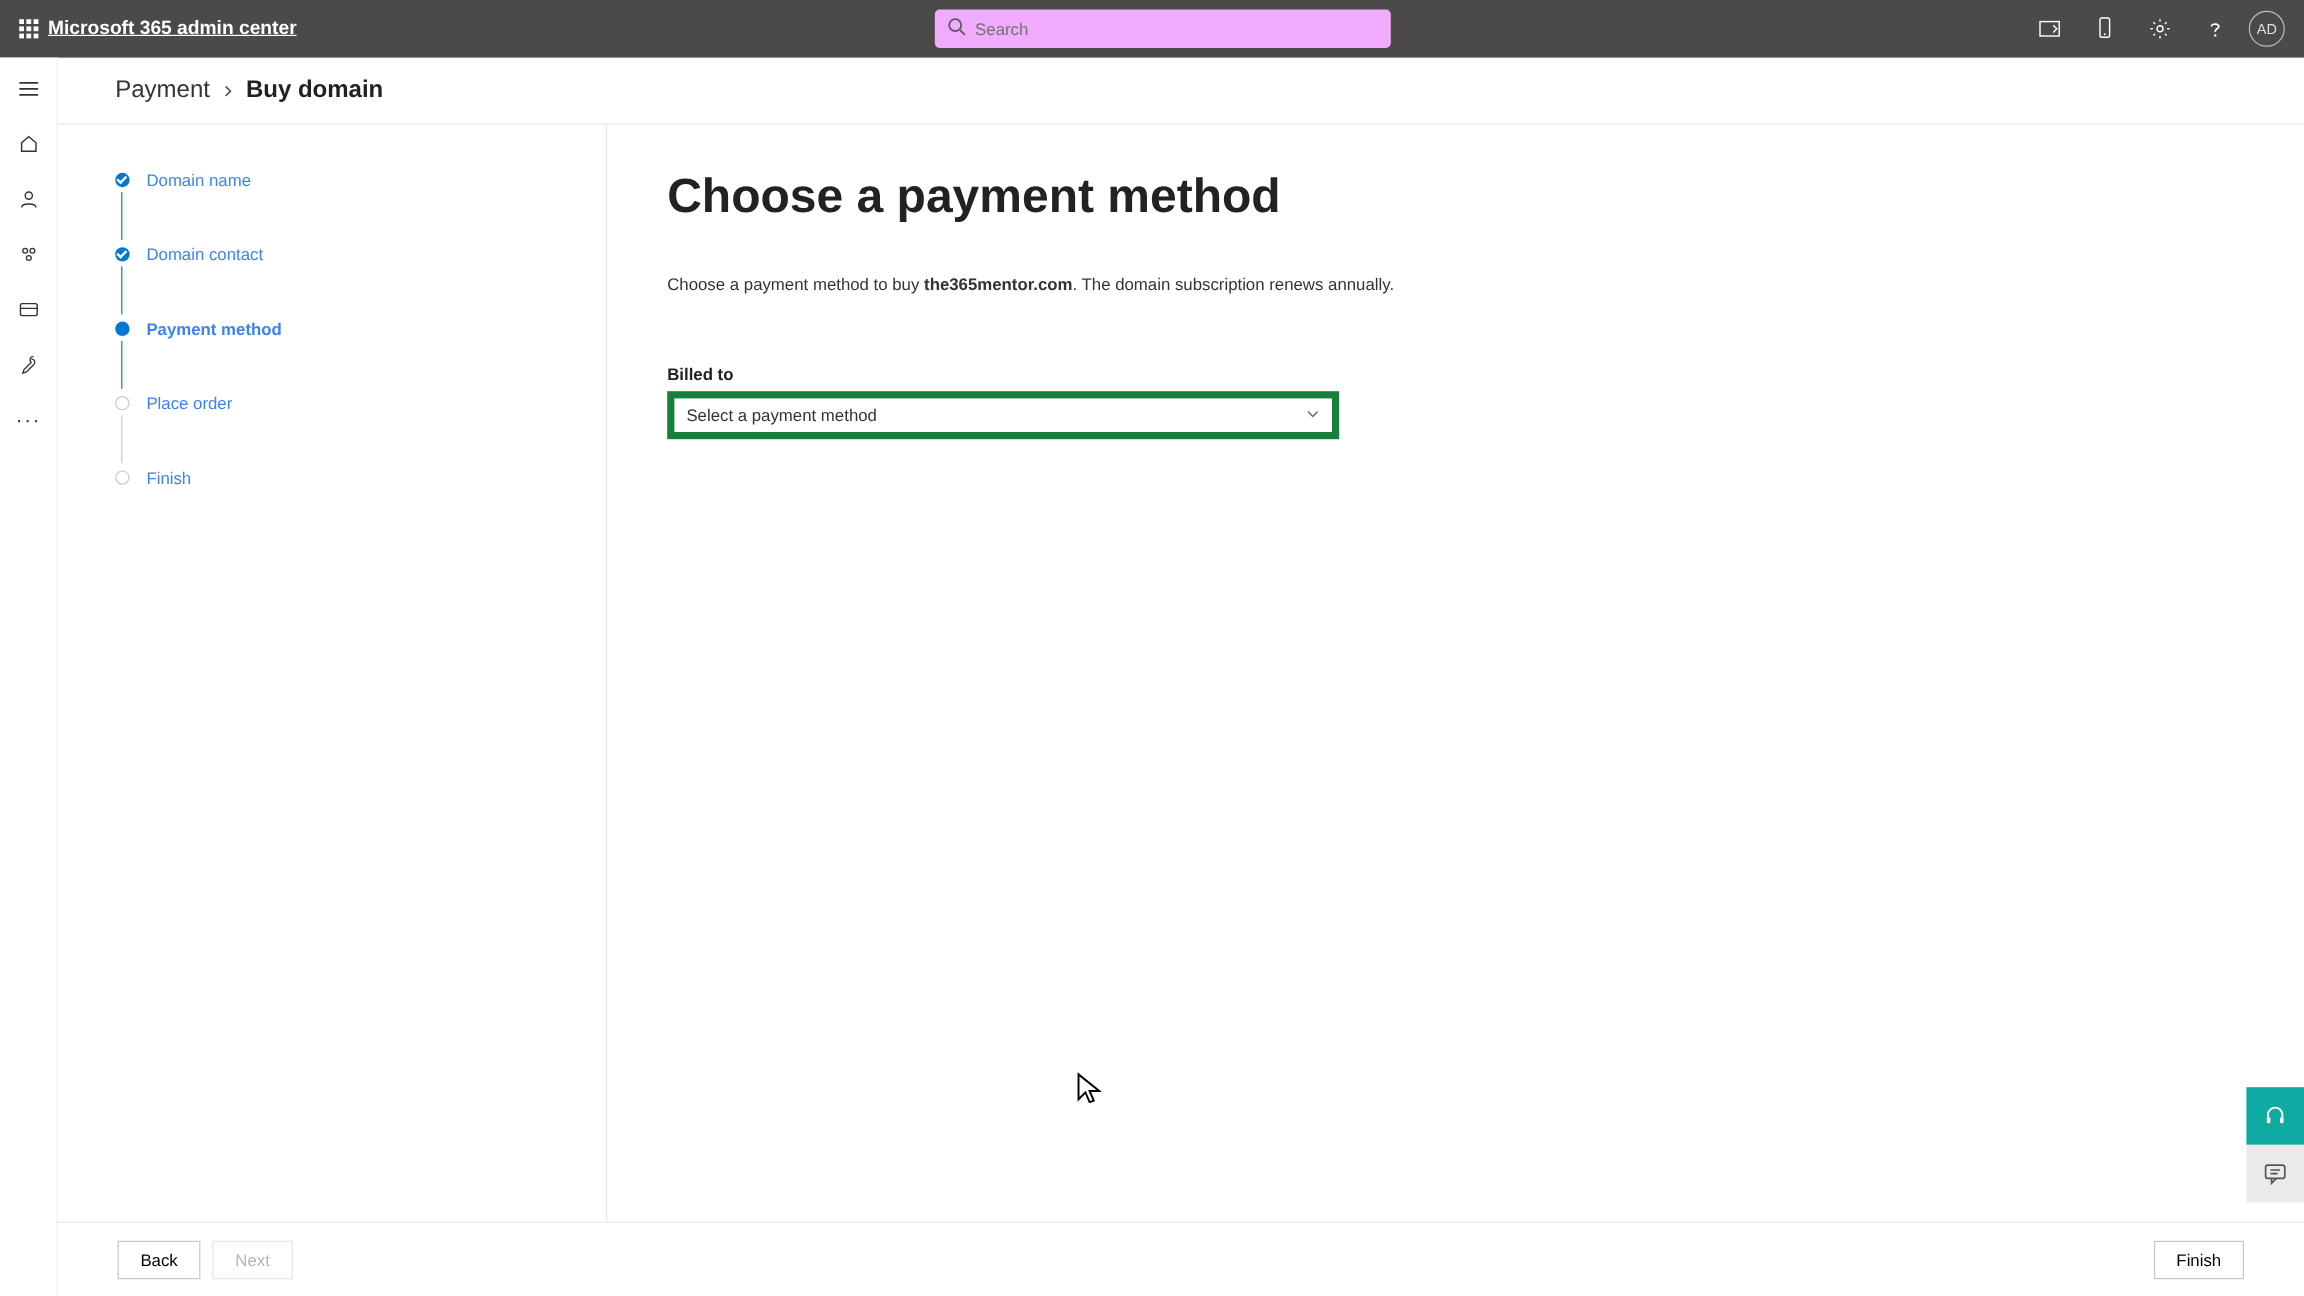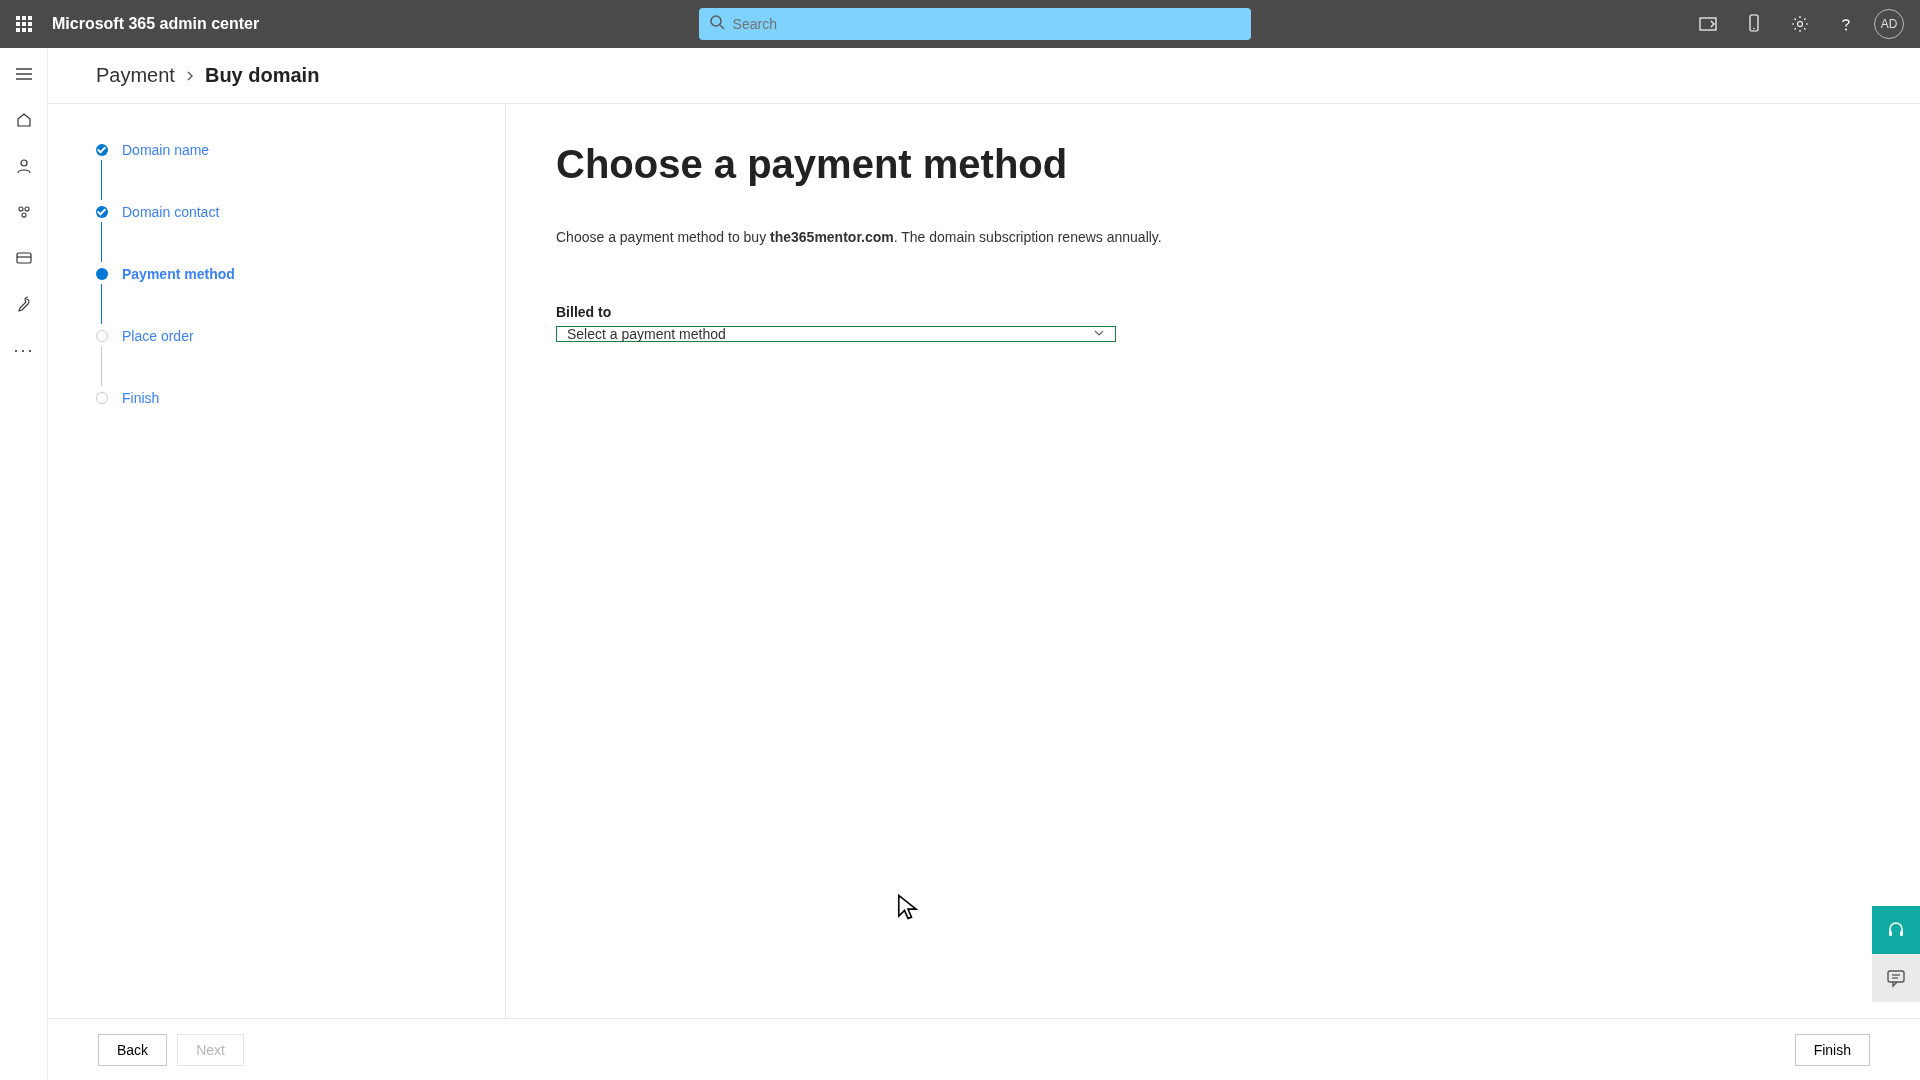--- a/index.html
+++ b/index.html
@@ -38,33 +38,34 @@
       gap: 2px;
     }
     .waffle-dot {
       width: 4px;
       height: 4px;
       background: #fff;
     }
     .app-title {
       font-size: 16px;
       font-weight: 600;
-      margin-left: 12px;
+      margin-left: 0;
+      text-decoration: underline;
     }
     .search-container {
       flex: 1;
       display: flex;
       justify-content: center;
     }
     .search-box {
       display: flex;
       align-items: center;
-      background: #7dd3fc;
+      background: #f0abfc;
       border-radius: 4px;
-      width: 552px;
+      width: 380px;
       height: 32px;
       padding: 0 10px;
     }
     .search-icon {
       margin-right: 8px;
       color: #5a5a5a;
     }
     .search-input {
       border: none;
       background: transparent;
@@ -246,22 +247,22 @@
       font-weight: 700;
     }
     .field-label {
       font-size: 14px;
       font-weight: 600;
       color: #222;
       margin-bottom: 6px;
     }
     .dropdown {
       width: 560px;
-      height: 16px;
-      border: 1px solid #15803d;
+      height: 40px;
+      border: 6px solid #15803d;
       display: flex;
       align-items: center;
       justify-content: space-between;
       padding: 0 10px;
       font-size: 14px;
       color: #333;
       cursor: pointer;
       background: #fff;
     }
     .dropdown-chevron {

